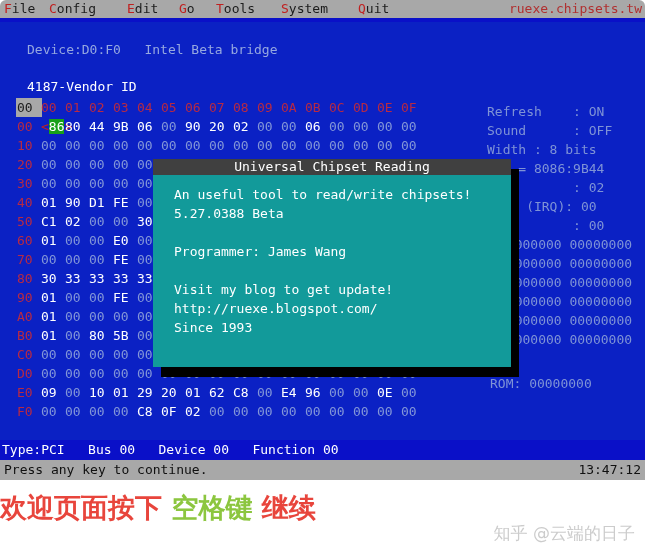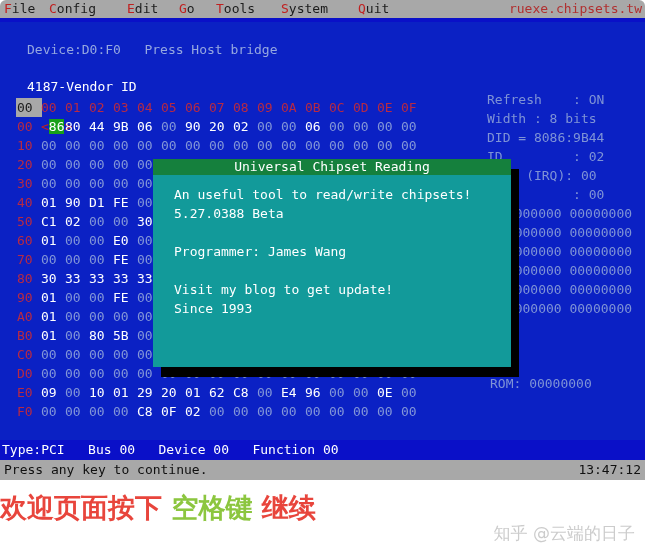--- a/index.html
+++ b/index.html
@@ -51,32 +51,32 @@
   .rowlabel{display:inline-block;width:24px;color:#b82a43;}
   .cell{display:inline-block;width:24px;text-align:left;}
   .cell.z{color:#8396d8;}
   .cell.v{color:#ffffff;}
   .colhdr .cell{color:#b82a43;}
   .hl-gray{background:#a8a8a8;color:#1c1c1c !important;padding:0 1px;margin:0 -1px;}
   .hl-green{background:#18a018;color:#ffffff !important;}
   .brk{color:#c02020;}
 
   
-  .infopanel{position:absolute;left:487px;top:68px;}
+  .infopanel{position:absolute;left:487px;top:80px;}
   .inforow{height:19px;white-space:pre;font-size:13px;line-height:19px;color:#7f93d6;}
   .binrow{height:19px;white-space:pre;font-size:13px;line-height:19px;color:#7f93d6;padding-left:12px;}
   .romrow{position:absolute;left:490px;top:352px;white-space:pre;font-size:13px;line-height:19px;color:#7f93d6;}
 
   
   .dlg-shadow{
     position:absolute;left:161px;top:147px;width:358px;height:208px;background:#000000;
   }
   .dialog{position:absolute;left:153px;top:137px;width:358px;height:208px;}
   .dlg-title{
-    height:16px;background:#15803d;color:#ffffff;
+    height:16px;background:#404040;color:#ffffff;
     font-size:13px;line-height:16px;text-align:center;white-space:pre;
   }
   .dlg-body{
     height:192px;background:#129a9a;color:#ffffff;
     font-size:13px;line-height:19px;padding:10px 0 0 21px;box-sizing:border-box;
   }
   .dlg-line{white-space:pre;height:19px;}
   .dlg-line.blank{height:19px;}
 
   
@@ -115,21 +115,21 @@
 <div id="app">
 
   <div class="menubar">
     <div class="menubar-inner" id="menubar-inner"><div class="menu-item" style="left: 4px;"><span class="hk">F</span><span>ile</span></div><div class="menu-item" style="left: 49px;"><span class="hk">C</span><span>onfig</span></div><div class="menu-item" style="left: 127px;"><span class="hk">E</span><span>dit</span></div><div class="menu-item" style="left: 179px;"><span class="hk">G</span><span>o</span></div><div class="menu-item" style="left: 216px;"><span class="hk">T</span><span>ools</span></div><div class="menu-item" style="left: 281px;"><span class="hk">S</span><span>ystem</span></div><div class="menu-item" style="left: 358px;"><span class="hk">Q</span><span>uit</span></div></div>
     <div class="menubar-right">ruexe.chipsets.tw</div>
   </div>
   <div class="menubar-rule"></div>
 
   <div class="screen">
 
-    <div class="txt devline c-ltblue">Device:D0:F0   Press Host bridge</div>
+    <div class="txt devline c-ltblue">Device:D0:F0   Intel Beta bridge</div>
     <div class="txt vendline c-bright">4187-Vendor ID</div>
 
     <div class="hexgrid" id="hexgrid">
         <div class="hexrow colhdr"><span class="cell hl-gray">00</span><span class="cell">00</span><span class="cell">01</span><span class="cell">02</span><span class="cell">03</span><span class="cell">04</span><span class="cell">05</span><span class="cell">06</span><span class="cell">07</span><span class="cell">08</span><span class="cell">09</span><span class="cell">0A</span><span class="cell">0B</span><span class="cell">0C</span><span class="cell">0D</span><span class="cell">0E</span><span class="cell">0F</span></div>
         <div class="hexrow"><span class="rowlabel">00</span><span style="display: inline-block; width: 24px;"><span class="brk">&lt;</span><span class="hl-green">86</span><span class="brk">&gt;</span></span><span class="cell v">80</span><span class="cell v">44</span><span class="cell v">9B</span><span class="cell v">06</span><span class="cell z">00</span><span class="cell v">90</span><span class="cell v">20</span><span class="cell v">02</span><span class="cell z">00</span><span class="cell z">00</span><span class="cell v">06</span><span class="cell z">00</span><span class="cell z">00</span><span class="cell z">00</span><span class="cell z">00</span></div>
         <div class="hexrow"><span class="rowlabel">10</span><span class="cell z">00</span><span class="cell z">00</span><span class="cell z">00</span><span class="cell z">00</span><span class="cell z">00</span><span class="cell z">00</span><span class="cell z">00</span><span class="cell z">00</span><span class="cell z">00</span><span class="cell z">00</span><span class="cell z">00</span><span class="cell z">00</span><span class="cell z">00</span><span class="cell z">00</span><span class="cell z">00</span><span class="cell z">00</span></div>
         <div class="hexrow"><span class="rowlabel">20</span><span class="cell z">00</span><span class="cell z">00</span><span class="cell z">00</span><span class="cell z">00</span><span class="cell z">00</span><span class="cell z">00</span><span class="cell z">00</span><span class="cell z">00</span><span class="cell z">00</span><span class="cell z">00</span><span class="cell z">00</span><span class="cell z">00</span><span class="cell z">00</span><span class="cell z">00</span><span class="cell z">00</span><span class="cell z">00</span></div>
         <div class="hexrow"><span class="rowlabel">30</span><span class="cell z">00</span><span class="cell z">00</span><span class="cell z">00</span><span class="cell z">00</span><span class="cell z">00</span><span class="cell v">E0</span><span class="cell z">00</span><span class="cell z">00</span><span class="cell z">00</span><span class="cell z">00</span><span class="cell z">00</span><span class="cell z">00</span><span class="cell z">00</span><span class="cell z">00</span><span class="cell z">00</span><span class="cell z">00</span></div>
         <div class="hexrow"><span class="rowlabel">40</span><span class="cell v">01</span><span class="cell v">90</span><span class="cell v">D1</span><span class="cell v">FE</span><span class="cell z">00</span><span class="cell z">00</span><span class="cell z">00</span><span class="cell z">00</span><span class="cell z">00</span><span class="cell z">00</span><span class="cell z">00</span><span class="cell z">00</span><span class="cell z">00</span><span class="cell z">00</span><span class="cell z">00</span><span class="cell z">00</span></div>
         <div class="hexrow"><span class="rowlabel">50</span><span class="cell v">C1</span><span class="cell v">02</span><span class="cell z">00</span><span class="cell z">00</span><span class="cell v">30</span><span class="cell z">00</span><span class="cell z">00</span><span class="cell z">00</span><span class="cell z">00</span><span class="cell z">00</span><span class="cell z">00</span><span class="cell z">00</span><span class="cell z">00</span><span class="cell z">00</span><span class="cell z">00</span><span class="cell z">00</span></div>
@@ -140,20 +140,21 @@
         <div class="hexrow"><span class="rowlabel">A0</span><span class="cell v">01</span><span class="cell z">00</span><span class="cell z">00</span><span class="cell z">00</span><span class="cell z">00</span><span class="cell z">00</span><span class="cell z">00</span><span class="cell z">00</span><span class="cell z">00</span><span class="cell z">00</span><span class="cell z">00</span><span class="cell z">00</span><span class="cell z">00</span><span class="cell z">00</span><span class="cell z">00</span><span class="cell z">00</span></div>
         <div class="hexrow"><span class="rowlabel">B0</span><span class="cell v">01</span><span class="cell z">00</span><span class="cell v">80</span><span class="cell v">5B</span><span class="cell z">00</span><span class="cell z">00</span><span class="cell z">00</span><span class="cell z">00</span><span class="cell z">00</span><span class="cell z">00</span><span class="cell z">00</span><span class="cell z">00</span><span class="cell z">00</span><span class="cell z">00</span><span class="cell z">00</span><span class="cell z">00</span></div>
         <div class="hexrow"><span class="rowlabel">C0</span><span class="cell z">00</span><span class="cell z">00</span><span class="cell z">00</span><span class="cell z">00</span><span class="cell z">00</span><span class="cell z">00</span><span class="cell z">00</span><span class="cell z">00</span><span class="cell z">00</span><span class="cell z">00</span><span class="cell z">00</span><span class="cell z">00</span><span class="cell z">00</span><span class="cell z">00</span><span class="cell z">00</span><span class="cell z">00</span></div>
         <div class="hexrow"><span class="rowlabel">D0</span><span class="cell z">00</span><span class="cell z">00</span><span class="cell z">00</span><span class="cell z">00</span><span class="cell z">00</span><span class="cell z">00</span><span class="cell z">00</span><span class="cell z">00</span><span class="cell z">00</span><span class="cell z">00</span><span class="cell z">00</span><span class="cell z">00</span><span class="cell z">00</span><span class="cell z">00</span><span class="cell z">00</span><span class="cell z">00</span></div>
         <div class="hexrow"><span class="rowlabel">E0</span><span class="cell v">09</span><span class="cell z">00</span><span class="cell v">10</span><span class="cell v">01</span><span class="cell v">29</span><span class="cell v">20</span><span class="cell v">01</span><span class="cell v">62</span><span class="cell v">C8</span><span class="cell z">00</span><span class="cell v">E4</span><span class="cell v">96</span><span class="cell z">00</span><span class="cell z">00</span><span class="cell v">0E</span><span class="cell z">00</span></div>
         <div class="hexrow"><span class="rowlabel">F0</span><span class="cell z">00</span><span class="cell z">00</span><span class="cell z">00</span><span class="cell z">00</span><span class="cell v">C8</span><span class="cell v">0F</span><span class="cell v">02</span><span class="cell z">00</span><span class="cell z">00</span><span class="cell z">00</span><span class="cell z">00</span><span class="cell z">00</span><span class="cell z">00</span><span class="cell z">00</span><span class="cell z">00</span><span class="cell z">00</span></div>
       </div>
 
     <div class="infopanel" id="infopanel">
         <div class="inforow">Refresh    : ON</div>
+        <div class="inforow">Sound      : OFF</div>
         <div class="inforow">Width : 8 bits</div>
         <div class="inforow">DID = 8086:9B44</div>
         <div class="inforow">ID         : 02</div>
         <div class="inforow">Line (IRQ): 00</div>
         <div class="inforow">Pin        : 00</div>
         <div class="binrow">00000000 00000000</div>
         <div class="binrow">00000000 00000000</div>
         <div class="binrow">00000000 00000000</div>
         <div class="binrow">00000000 00000000</div>
         <div class="binrow">00000000 00000000</div>
@@ -164,20 +165,21 @@
     <div class="dlg-shadow"></div>
     <div class="dialog">
       <div class="dlg-title">Universal Chipset Reading</div>
       <div class="dlg-body" id="dlgbody">
           <div class="dlg-line">An useful tool to read/write chipsets!</div>
           <div class="dlg-line">5.27.0388 Beta</div>
           <div class="dlg-line blank">&nbsp;</div>
           <div class="dlg-line">Programmer: James Wang</div>
           <div class="dlg-line blank">&nbsp;</div>
           <div class="dlg-line">Visit my blog to get update!</div>
+          <div class="dlg-line">http://ruexe.blogspot.com/</div>
           <div class="dlg-line">Since 1993</div>
         </div>
     </div>
 
   </div>
 
   <div class="statusbar">
     <span class="sb-txt">Type:PCI   Bus 00   Device 00   Function 00</span>
   </div>
   <div class="keybar">

